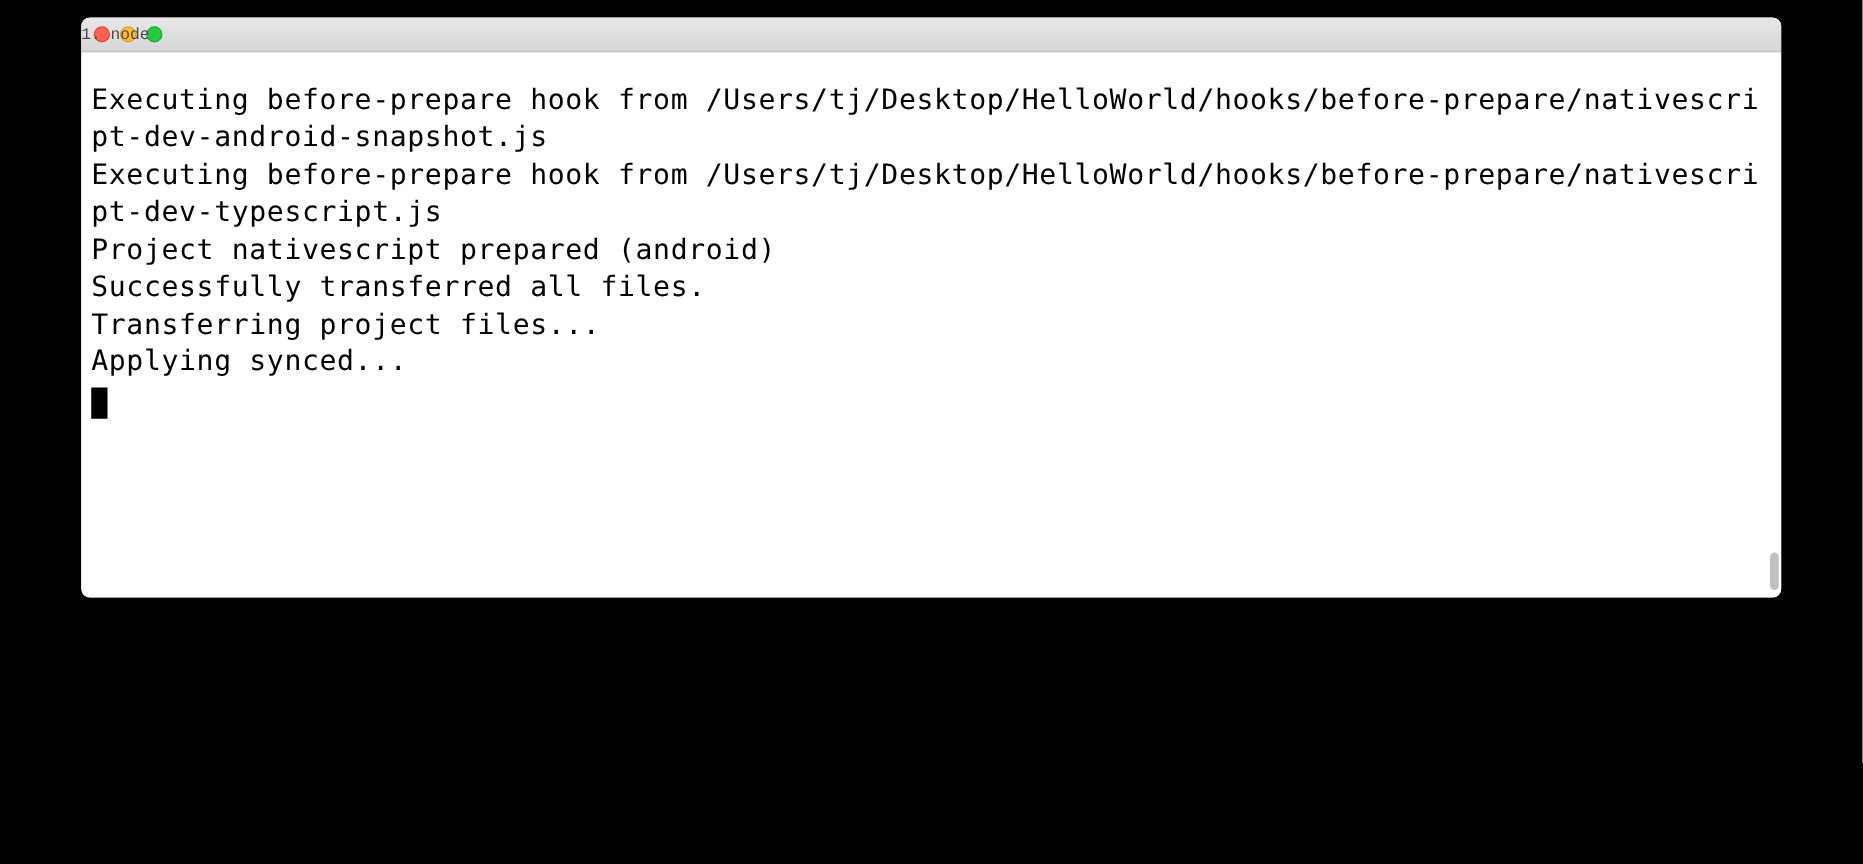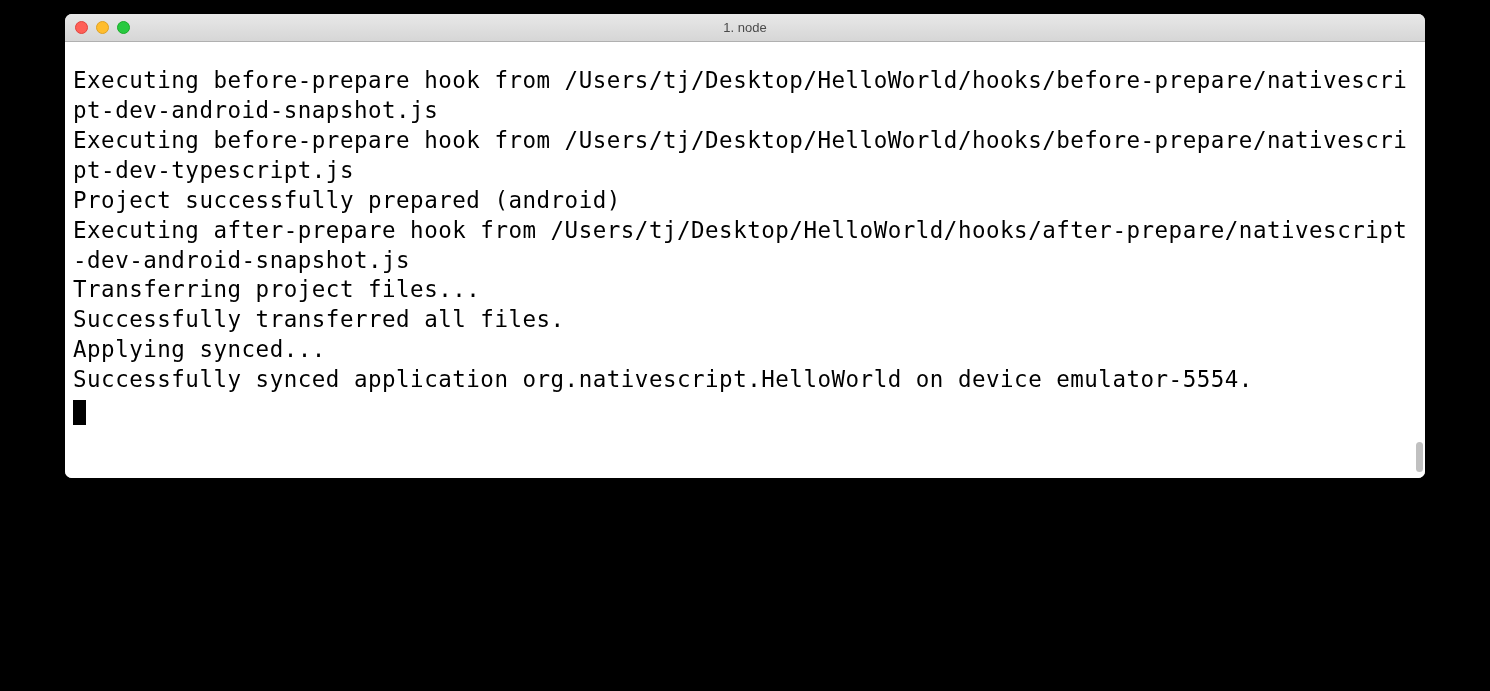--- a/index.html
+++ b/index.html
@@ -42,22 +42,22 @@
     height: 13px;
     border-radius: 50%;
   }
   .tl-close { background: #ff5f57; border: 0.5px solid #e0443e; }
   .tl-min { background: #ffbd2e; border: 0.5px solid #dea123; }
   .tl-max { background: #28c940; border: 0.5px solid #1aab29; }
   .title {
     position: absolute;
     left: 0;
     right: 0;
-    text-align: center;
-    font-family: Liberation Sans, sans-serif;
+    text-align: left;
+    font-family: Liberation Mono, monospace;
     font-size: 13px;
     color: #4a4a4a;
     pointer-events: none;
   }
   .terminal-body {
     background: #ffffff;
     padding: 24px 8px 8px 8px;
     font-family: "Menlo", "Consolas", monospace;
     font-size: 22.5px;
     line-height: 1.33;
@@ -101,23 +101,21 @@
     <div class="traffic-lights">
       <div class="traffic-light tl-close"></div>
       <div class="traffic-light tl-min"></div>
       <div class="traffic-light tl-max"></div>
     </div>
     <div class="title">1. node</div>
   </div>
   <div class="terminal-body">
     <div class="terminal-line">Executing before-prepare hook from /Users/tj/Desktop/HelloWorld/hooks/before-prepare/nativescript-dev-android-snapshot.js</div>
     <div class="terminal-line">Executing before-prepare hook from /Users/tj/Desktop/HelloWorld/hooks/before-prepare/nativescript-dev-typescript.js</div>
-    <div class="terminal-line">Project successfully prepared (android)</div>
-    <div class="terminal-line">Executing after-prepare hook from /Users/tj/Desktop/HelloWorld/hooks/after-prepare/nativescript-dev-android-snapshot.js</div>
+    <div class="terminal-line">Project nativescript prepared (android)</div>
+    <div class="terminal-line">Successfully transferred all files.</div>
     <div class="terminal-line">Transferring project files...</div>
-    <div class="terminal-line">Successfully transferred all files.</div>
     <div class="terminal-line">Applying synced...</div>
-    <div class="terminal-line">Successfully synced application org.nativescript.HelloWorld on device emulator-5554.</div>
     <div><span class="cursor-block"></span></div>
     <div class="highlight-box" style="top: 442px; left: 5px; width: 246px; height: 36px;"></div>
     <div class="scrollbar"></div>
   </div>
 </div>
 
 </body></html>

